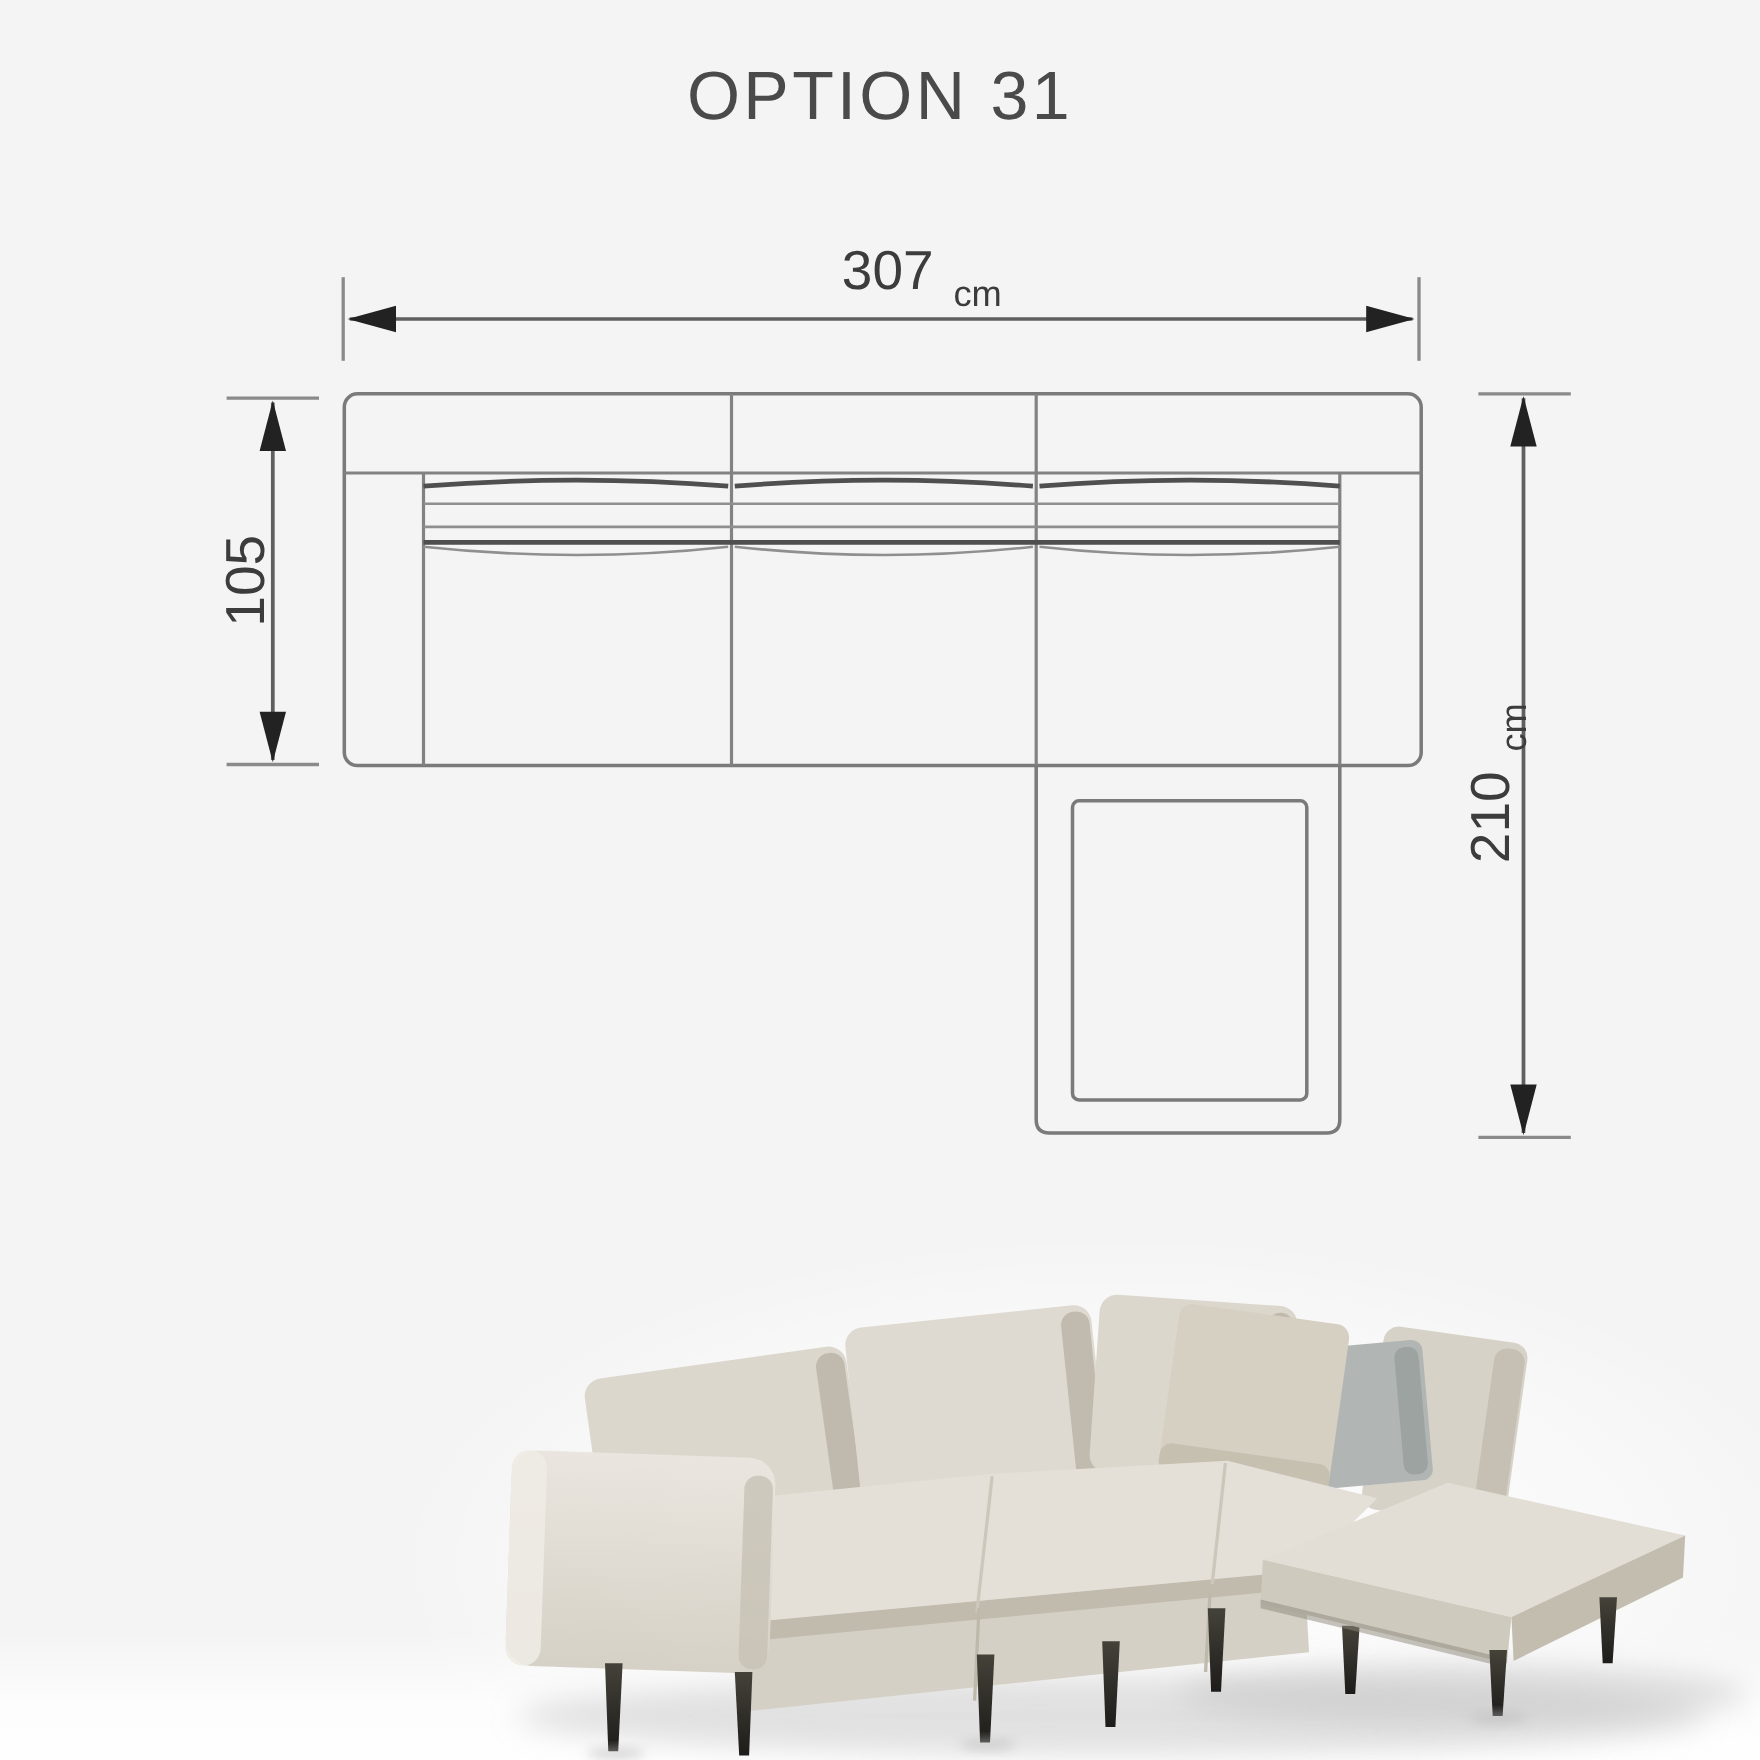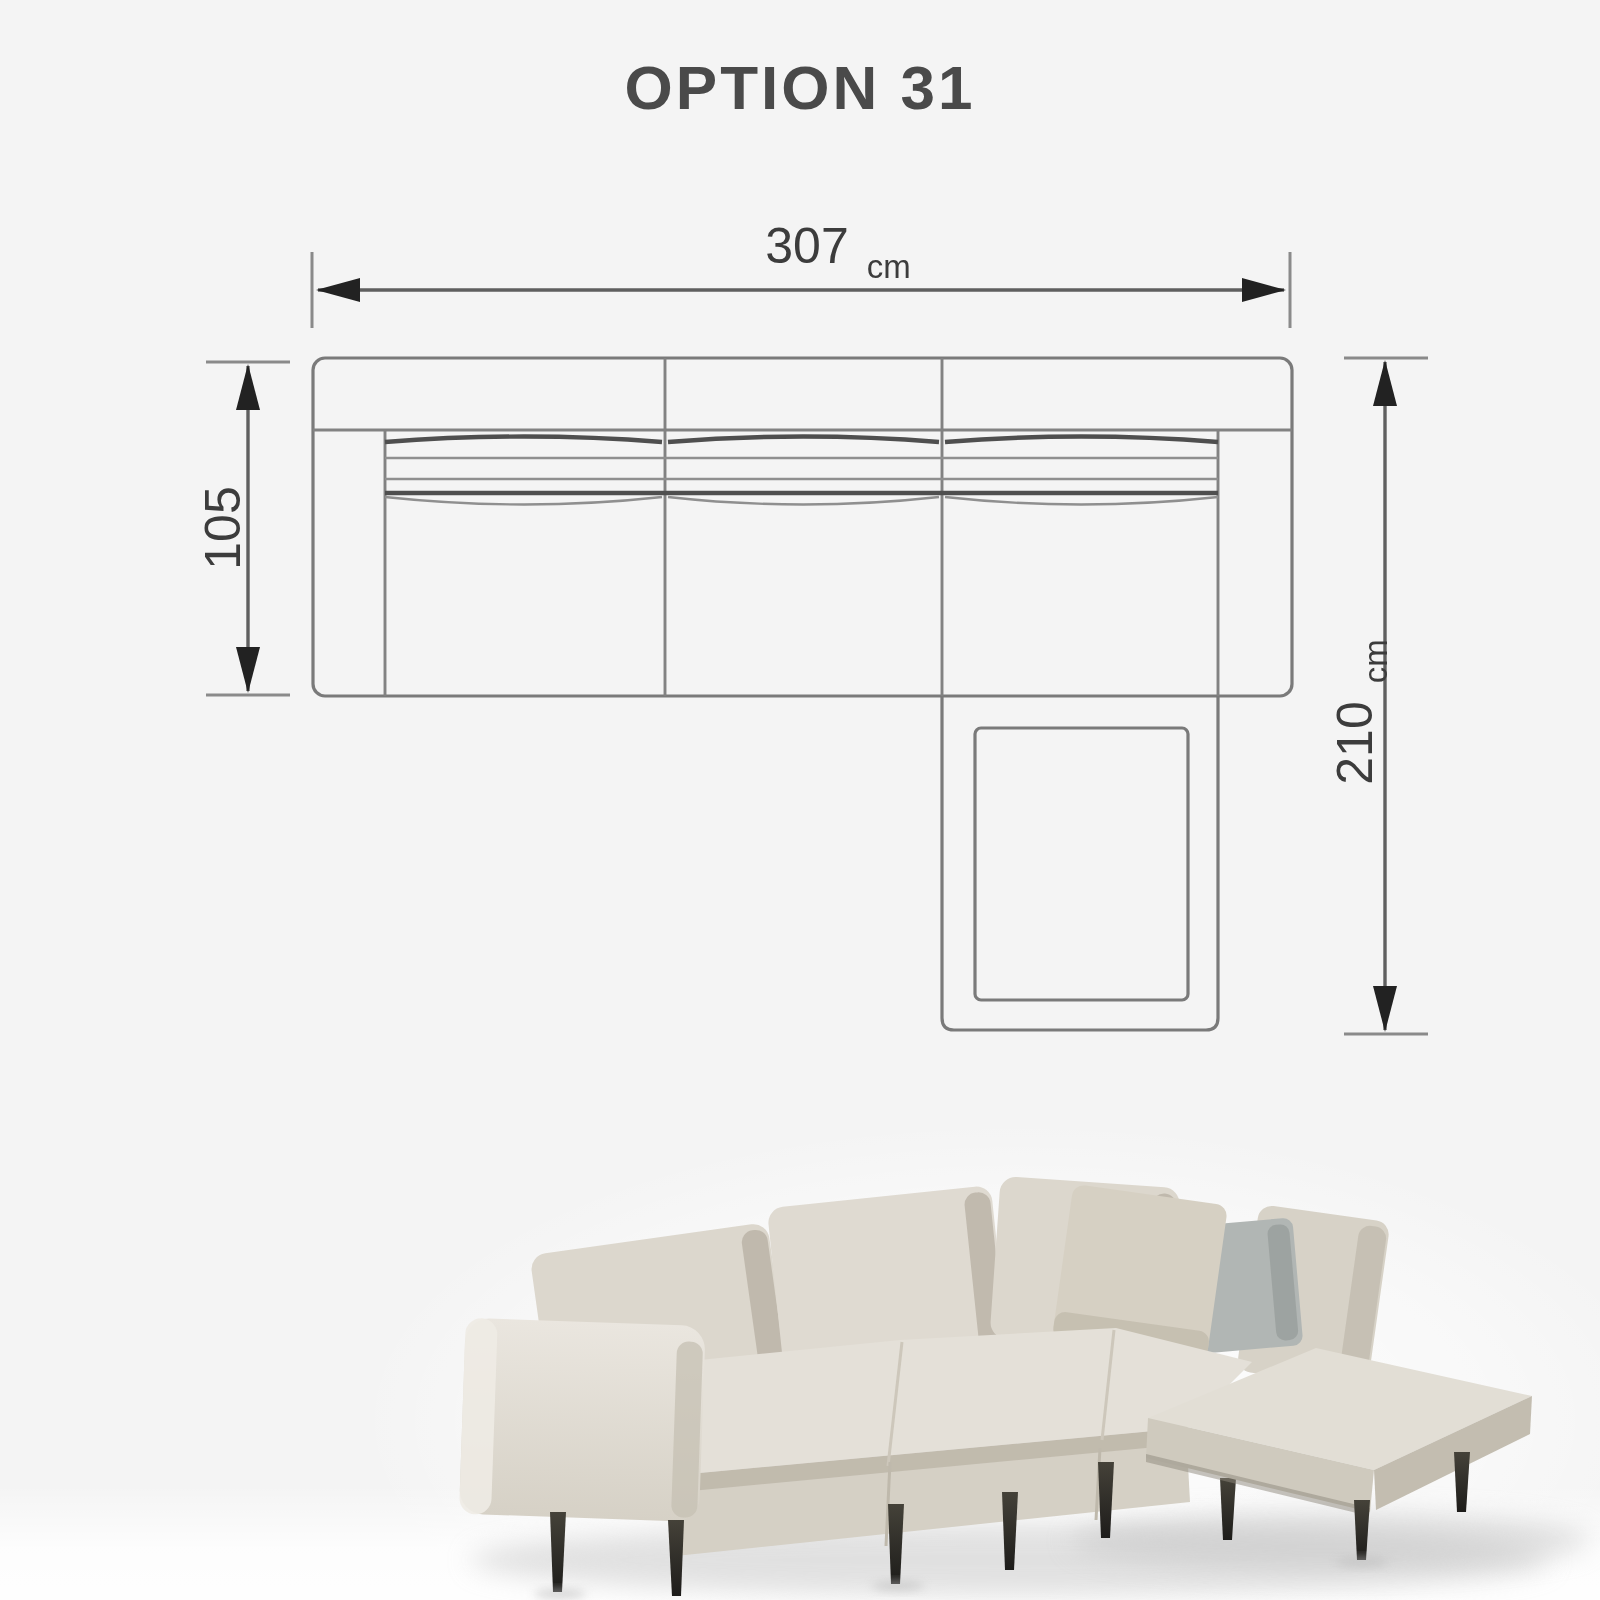--- a/index.html
+++ b/index.html
@@ -2,21 +2,21 @@
 <html><head>
 <meta charset="utf-8">
 <style>
   html,body{margin:0;padding:0;background:#f4f4f4;}
   .canvas{
     position:relative;width:1600px;height:1600px;overflow:hidden;
     background:#f4f4f4;font-family:"Liberation Sans",sans-serif;
   }
   .title{
     position:absolute;top:52px;left:0;width:100%;text-align:center;
-    font-size:62px;font-weight:700;letter-spacing:3px;color:#4a4a4a;
+    font-size:62px;font-weight:400;letter-spacing:3px;color:#4a4a4a;
   }
   svg.layer{position:absolute;left:0;top:0;}
   
   .outline{fill:none;stroke:#7a7a7a;stroke-width:3.2;stroke-linejoin:round;}
   .innerline{fill:none;stroke:#828282;stroke-width:2.9;}
   .thin{fill:none;stroke:#8f8f8f;stroke-width:2.4;}
   .darkline{fill:none;stroke:#4f4f4f;stroke-width:4.4;}
   .dimline{stroke:#5f5f5f;stroke-width:3.4;fill:none;}
   .tick{stroke:#8a8a8a;stroke-width:3;fill:none;}
   .arrow{fill:#222222;stroke:none;}

